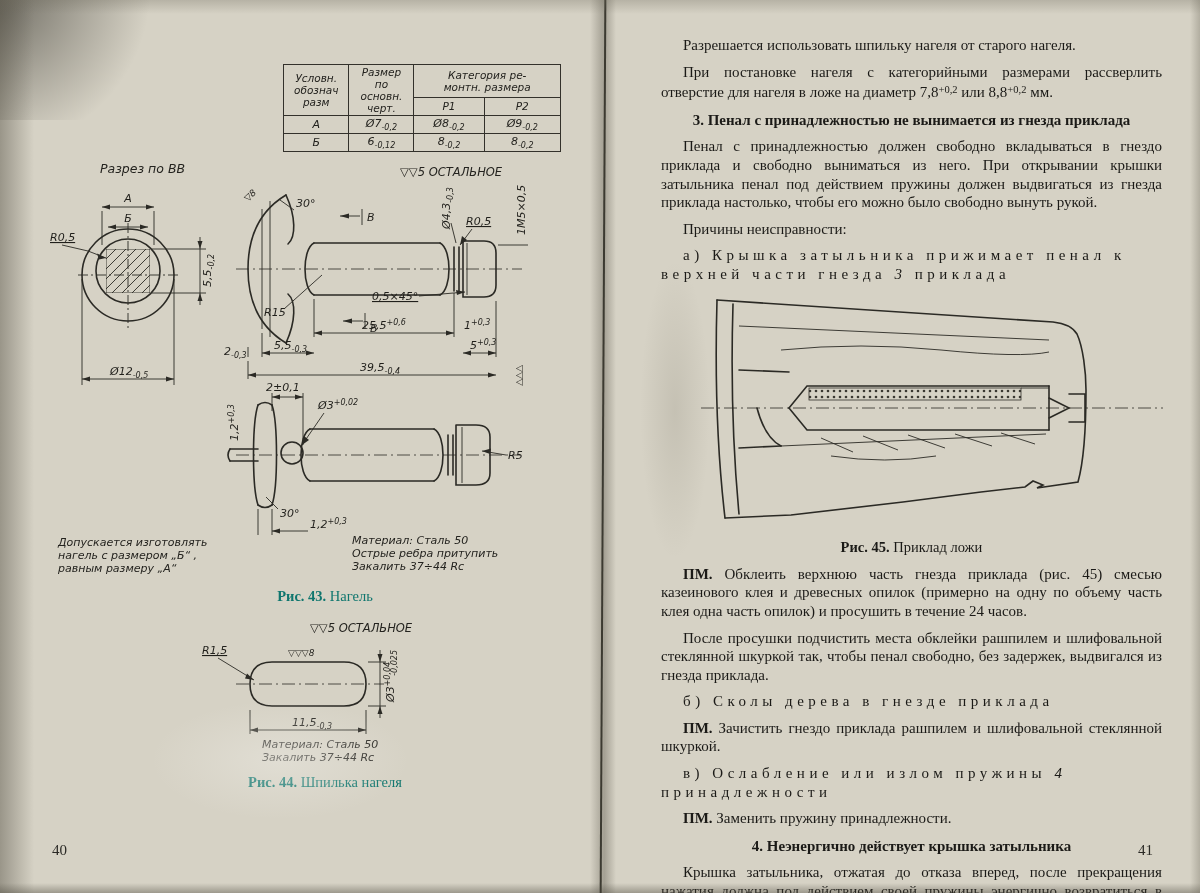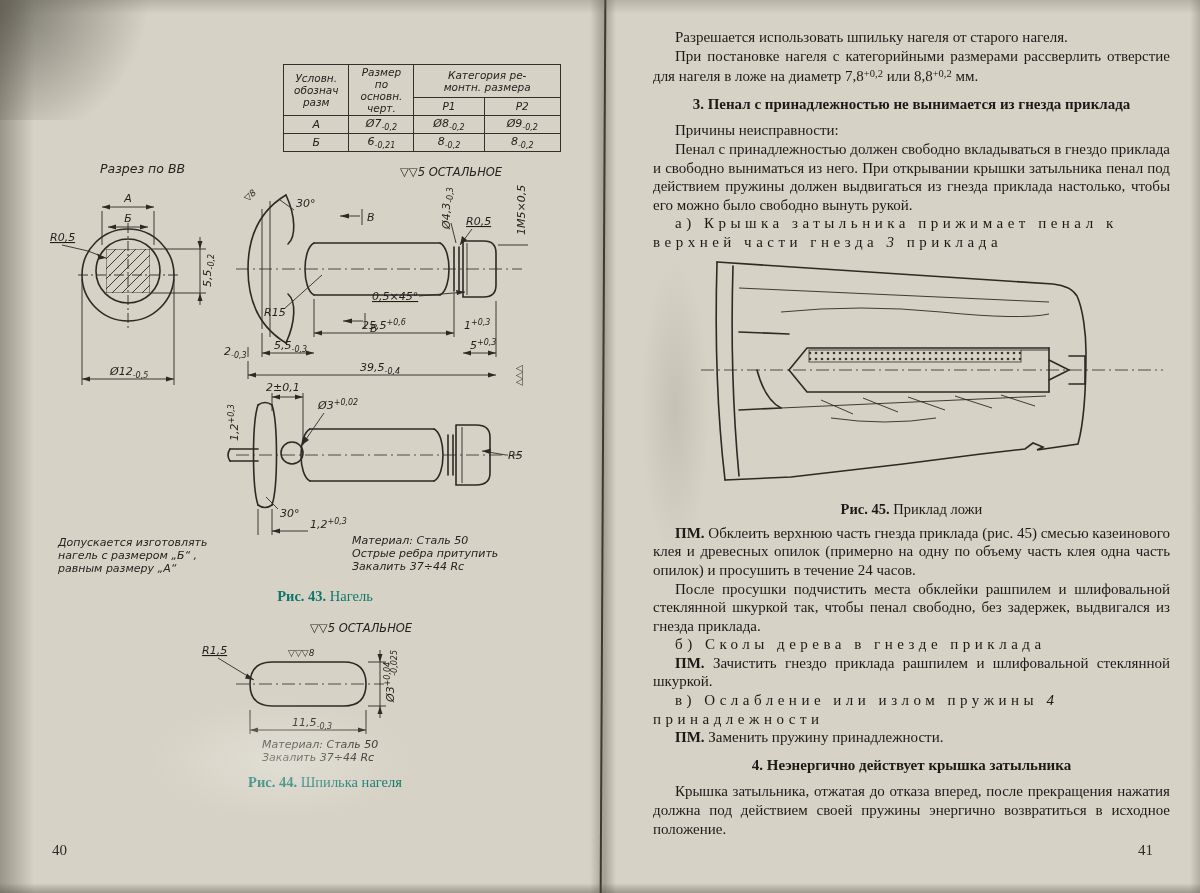--- a/index.html
+++ b/index.html
@@ -48,21 +48,21 @@
   svg .cl{stroke:#2b2a25;stroke-width:0.8;fill:none;stroke-dasharray:13 4 2 4;}
   svg .hatch{stroke:#2b2a25;stroke-width:0.9;}
   svg text{font-family:"DejaVu Sans", sans-serif;font-style:italic;font-size:11px;fill:#201f1b;}
   svg .tol{font-size:8px;}
   svg .fin{font-size:9px;}
   svg .arr{fill:#2b2a25;stroke:none;}
 
   
   .rp{position:absolute;left:653px;top:28px;width:517px;font-size:15px;line-height:18.6px;
       text-align:justify;color:#1b1a17;}
-  .rp p{margin:0;text-indent:22px;}
+  .rp p{margin:8px;text-indent:22px;}
   .rp .heading{font-weight:bold;text-align:center;text-indent:0;margin:9px 0 8px 0;}
   .rp .spaced{letter-spacing:0.30em;text-align:left;}
   .rp .fig{text-indent:0;text-align:left;margin:2px 0 0 0;}
   .rp .figcap{text-indent:0;text-align:center;font-size:14.5px;margin:2px 0 5px 0;}
   .rp .figcap .cap-num{font-weight:bold;}
   .rp sup.t{font-size:10.5px;vertical-align:4px;letter-spacing:0;}
 </style>
 </head>
 <body>
 
@@ -87,21 +87,21 @@
         <th style="width:78px;font-style:italic;">Р2</th>
       </tr>
       <tr>
         <td class="sz">А</td>
         <td class="sz"><span>Ø7</span><sub class="tol">-0,2</sub></td>
         <td class="sz"><span>Ø8</span><sub class="tol">-0,2</sub></td>
         <td class="sz"><span>Ø9</span><sub class="tol">-0,2</sub></td>
       </tr>
       <tr>
         <td class="sz">Б</td>
-        <td class="sz"><span>6</span><sub class="tol">-0,21</sub></td>
+        <td class="sz"><span>6</span><sub class="tol">-0,12</sub></td>
         <td class="sz"><span>8</span><sub class="tol">-0,2</sub></td>
         <td class="sz"><span>8</span><sub class="tol">-0,2</sub></td>
       </tr>
     </tbody>
       </table>
 
     <div class="lp-abs drafting" style="left:400px;top:166px;font-size:11.5px;">▽▽5 ОСТАЛЬНОЕ</div>
 
     <div class="lp-abs drafting" style="left:100px;top:162px;font-size:12.5px;">Разрез по ВВ</div>
 
@@ -327,22 +327,22 @@
 
     <div class="lp-abs pagenum" style="left:52px;top:842px;">40</div>
   </div>
 
   <div class="rp">
     <p>Разрешается использовать шпильку нагеля от старого нагеля.</p>
     <p><span>При постановке нагеля с категорийными размерами рассверлить отверстие для нагеля в ложе на диаметр 7,8</span><sup class="t">+0,2</sup><span> или 8,8</span><sup class="t">+0,2</sup><span> мм.</span></p>
 
     <div class="heading">3. Пенал с принадлежностью не вынимается из гнезда приклада</div>
 
+    <p>Пенал с принадлежностью должен свободно вкладываться в гнездо приклада и свободно выниматься из него. При открывании крышки затыльника пенал под действием пружины должен выдвигаться из гнезда приклада настолько, чтобы его можно было свободно вынуть рукой.</p>
     <p>Причины неисправности:</p>
-    <p>Пенал с принадлежностью должен свободно вкладываться в гнездо приклада и свободно выниматься из него. При открывании крышки затыльника пенал под действием пружины должен выдвигаться из гнезда приклада настолько, чтобы его можно было свободно вынуть рукой.</p>
     <p class="spaced"><span>а) Крышка затыльника прижимает пенал к верхней части гнезда </span><i>3</i><span> приклада</span></p>
 
     <div class="fig">
       <svg style="margin-left:28px;" width="497" height="240" viewBox="0 0 497 240">
         <defs>
           <pattern id="stip" width="6" height="6" patternUnits="userSpaceOnUse">
             <circle cx="3" cy="3" r="1.3" fill="#3a3831"></circle>
           </pattern>
         </defs>
 

